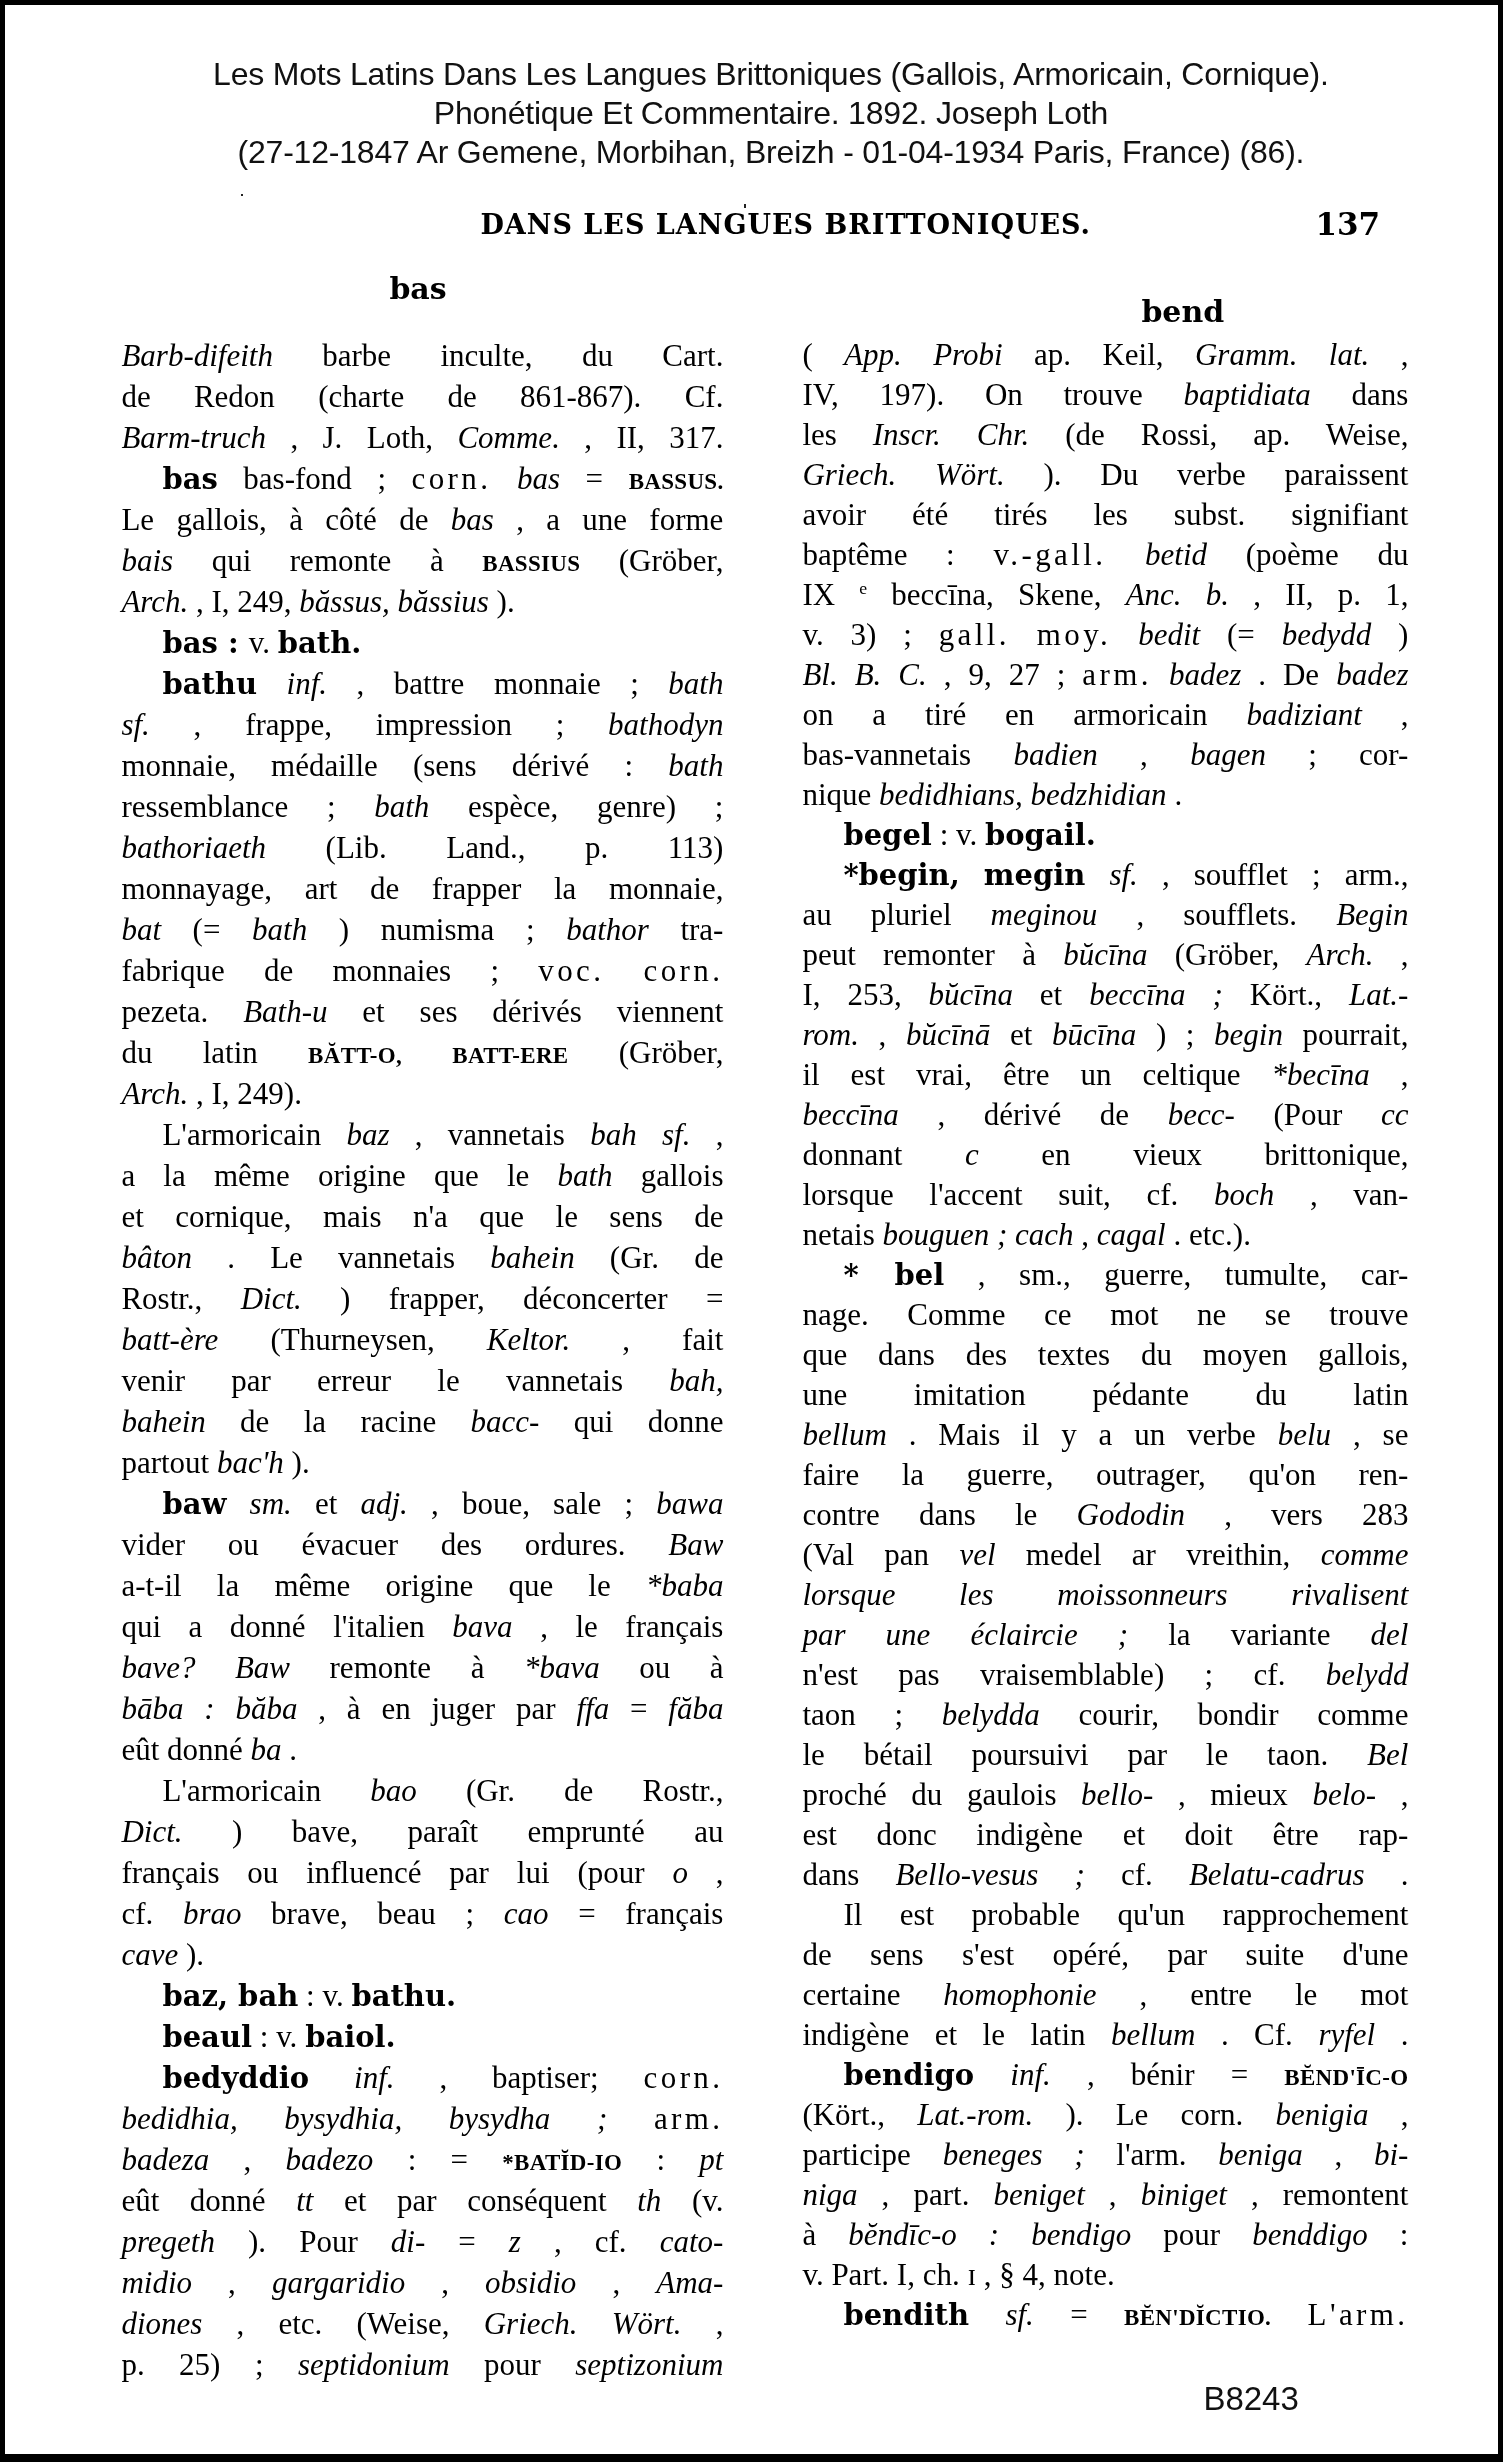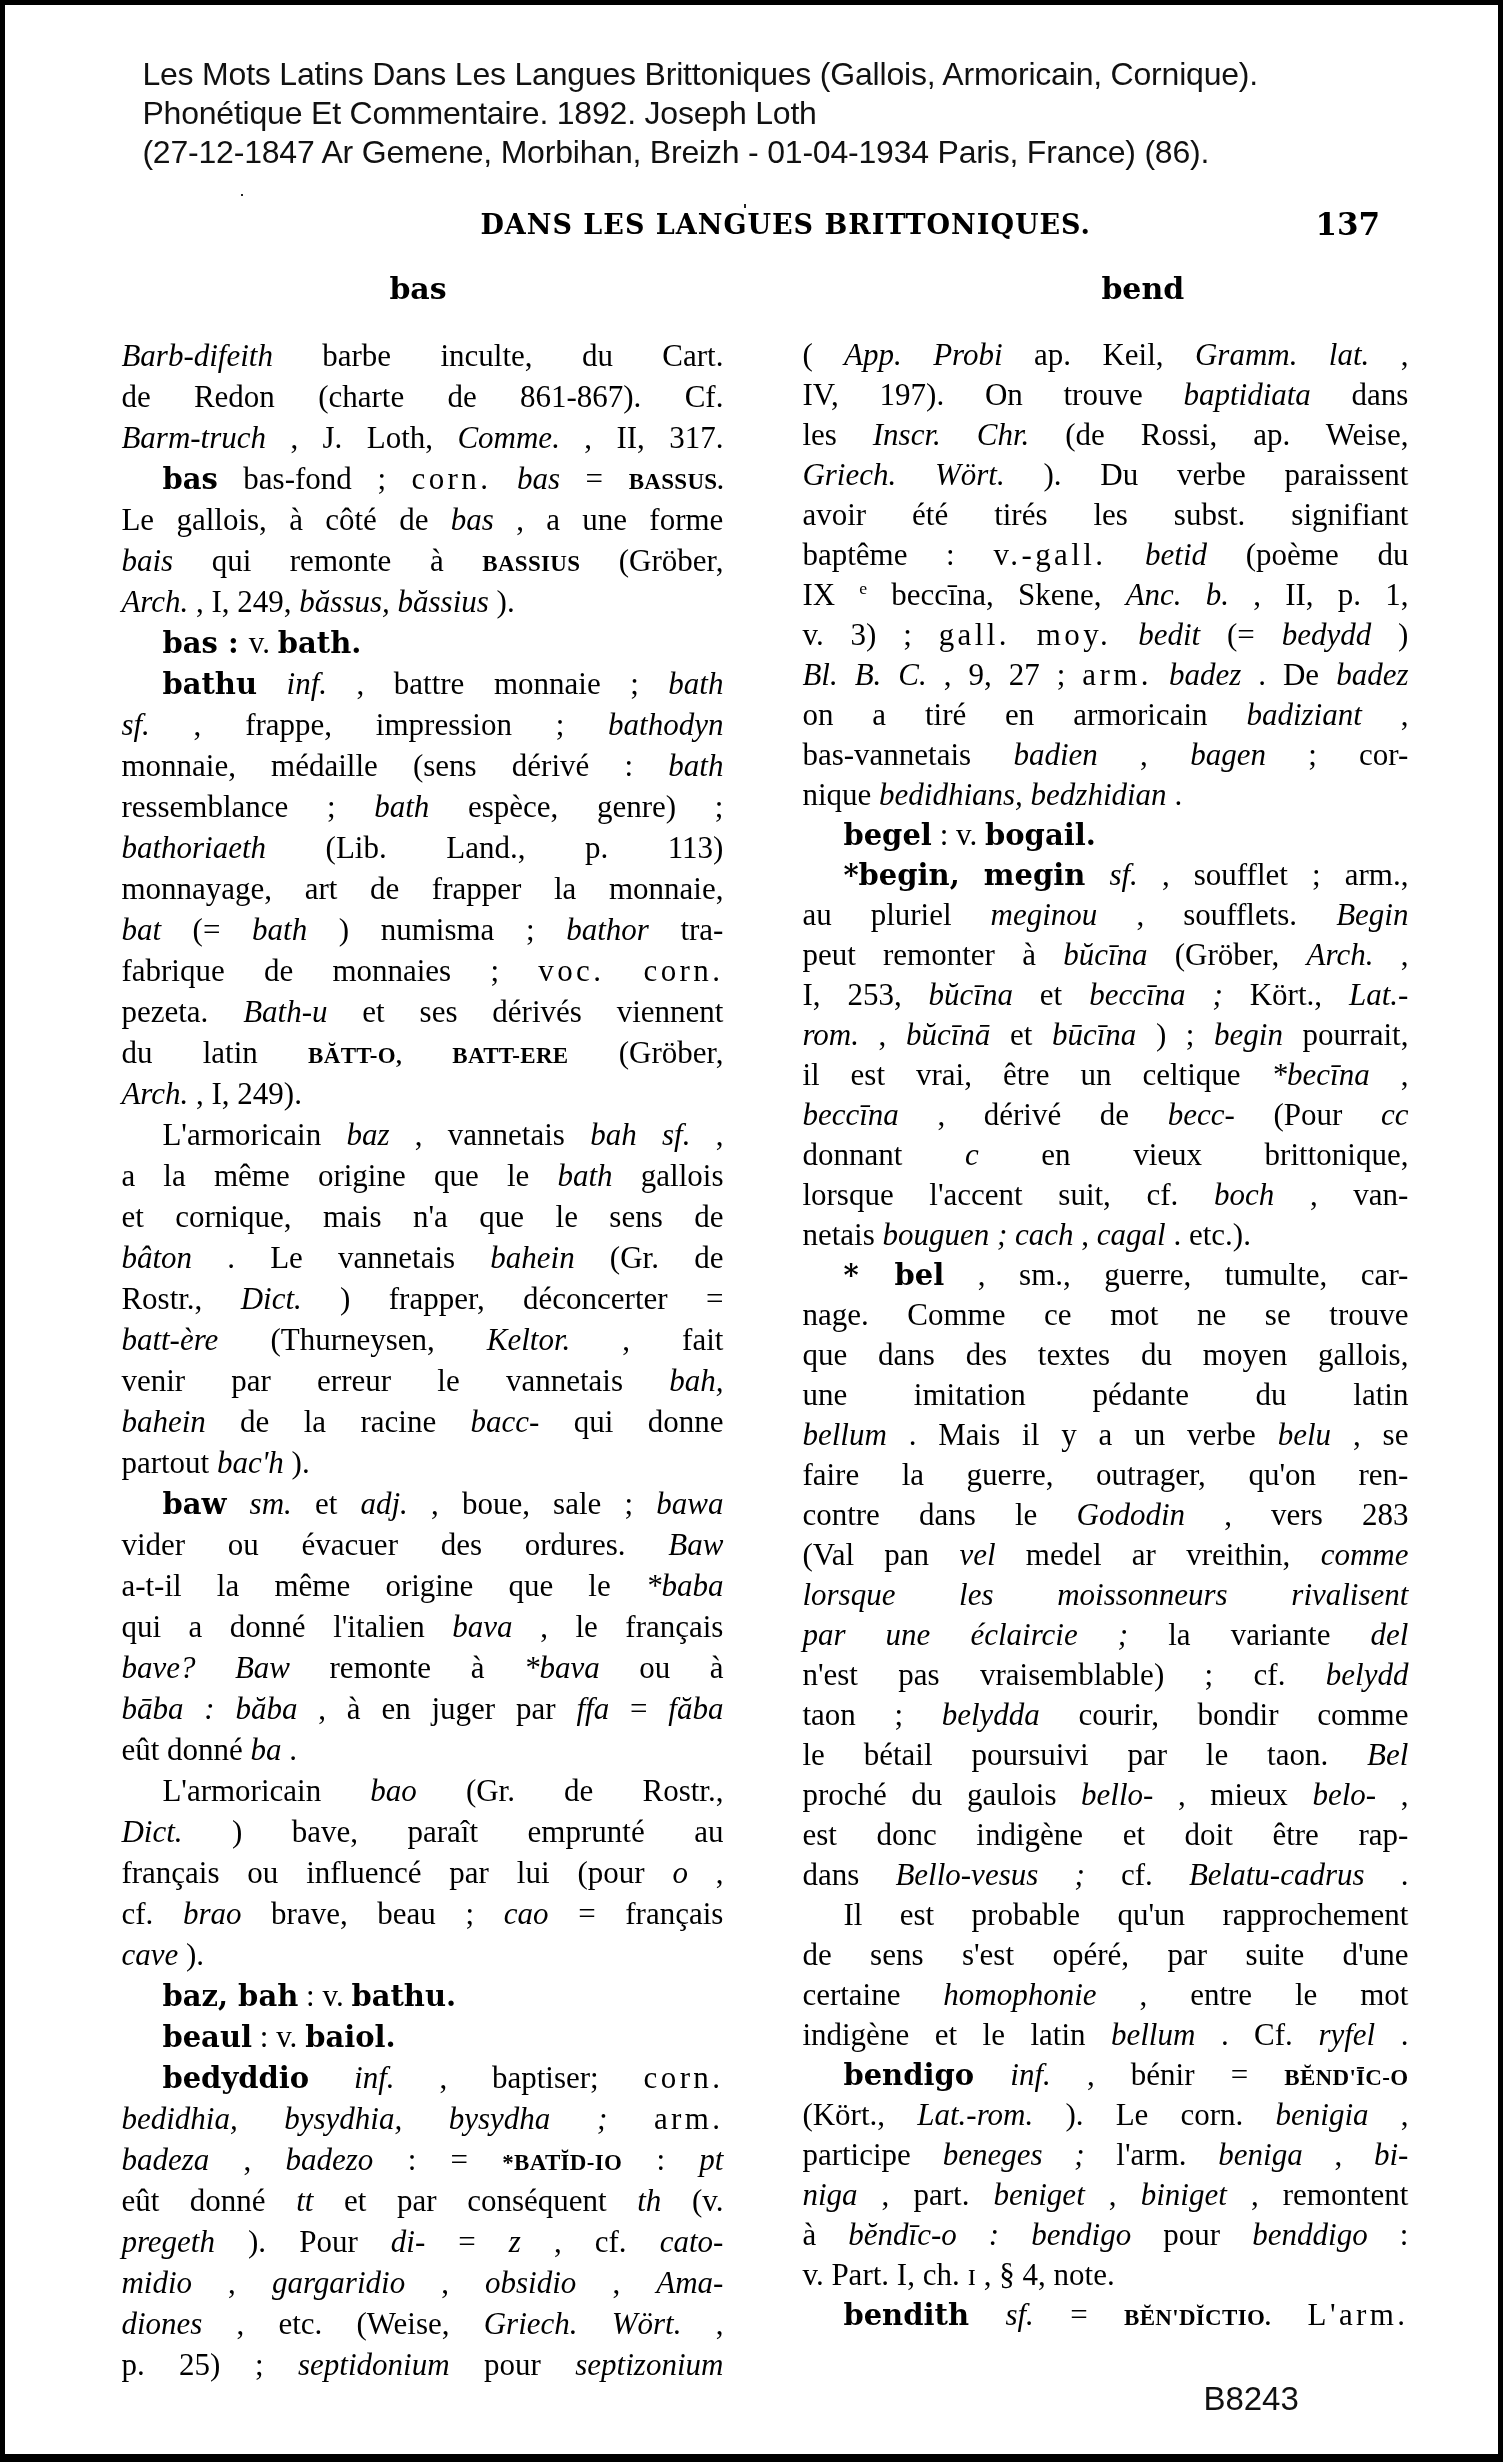--- a/index.html
+++ b/index.html
@@ -6,36 +6,36 @@
   body { width: 1503px; height: 2462px; position: relative; overflow: hidden; }
   .page {
     position: absolute; left: 5.4px; top: 5.4px; width: 1493px; height: 2449px;
     background: #fff; overflow: hidden;
   }
   .caption {
     position: absolute; left: 137px; top: 50px; width: 1257px;
     font-family: "Liberation Sans", sans-serif; font-size: 32px; line-height: 39px;
     color: #111; letter-spacing: -0.2px;
   }
-  .caption div { white-space: nowrap; }
+  .caption div { white-space: nowrap; text-align: center; }
   .running-head {
     position: absolute; left: 444px; top: 204px; width: 625px;
     font-family: "DejaVu Serif", serif; font-weight: bold; font-size: 27px;
     letter-spacing: 1px; color: #000; white-space: nowrap; margin-left: 31px;
   }
   .page-number {
     position: absolute; left: 1310px; top: 201px;
     font-family: "DejaVu Serif", serif; font-weight: bold; font-size: 31px; color: #000;
   }
   .guide-word {
     position: absolute; top: 266px;
     font-family: "DejaVu Serif", serif; font-weight: bold; font-size: 30px; color: #000;
   }
   .guide-left { left: 384px; }
-  .guide-right { left: 1096px; }
+  .guide-right { left: 1136px; margin-top: 23px; }
   .column { position: absolute; top: 330px; }
   .col-left { left: 116px; width: 602px; }
   .col-right { left: 797px; width: 606px; }
   .line {
     font-family: "Liberation Serif", serif; font-size: 31px; color: #000;
     height: 41px; line-height: 41px; white-space: nowrap;
     text-align: justify; text-align-last: justify; overflow: visible;
   }
   .col-right .line { height: 40px; line-height: 40px; }
   .line.last { text-align-last: left; }

